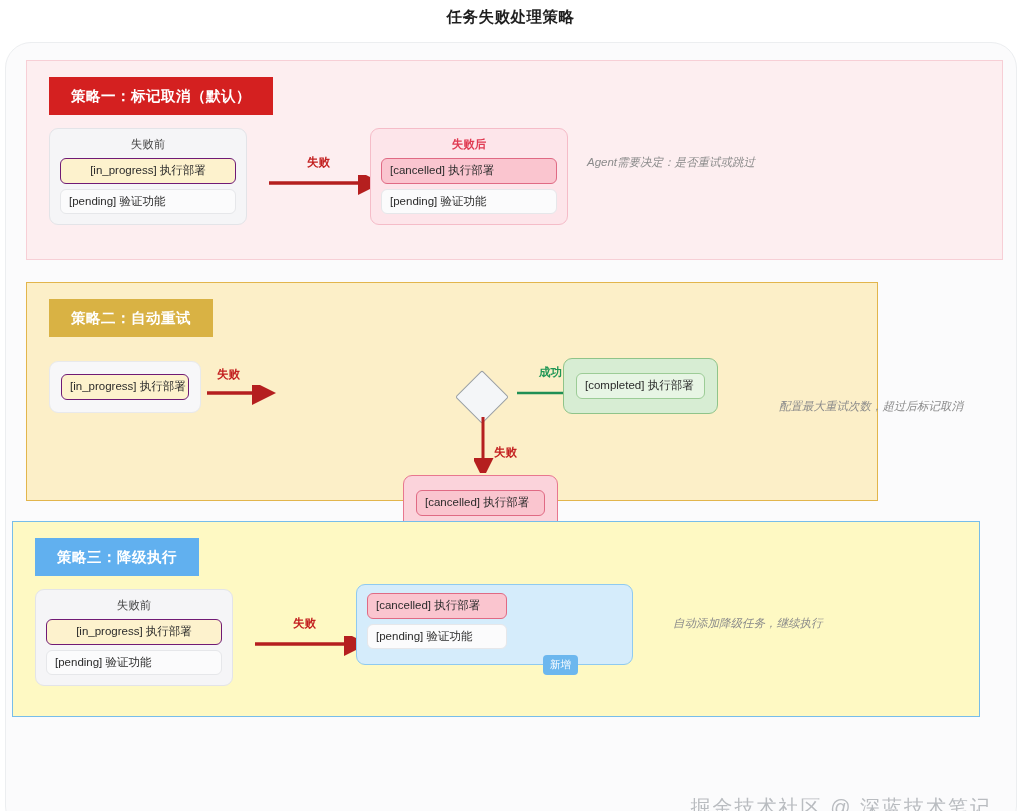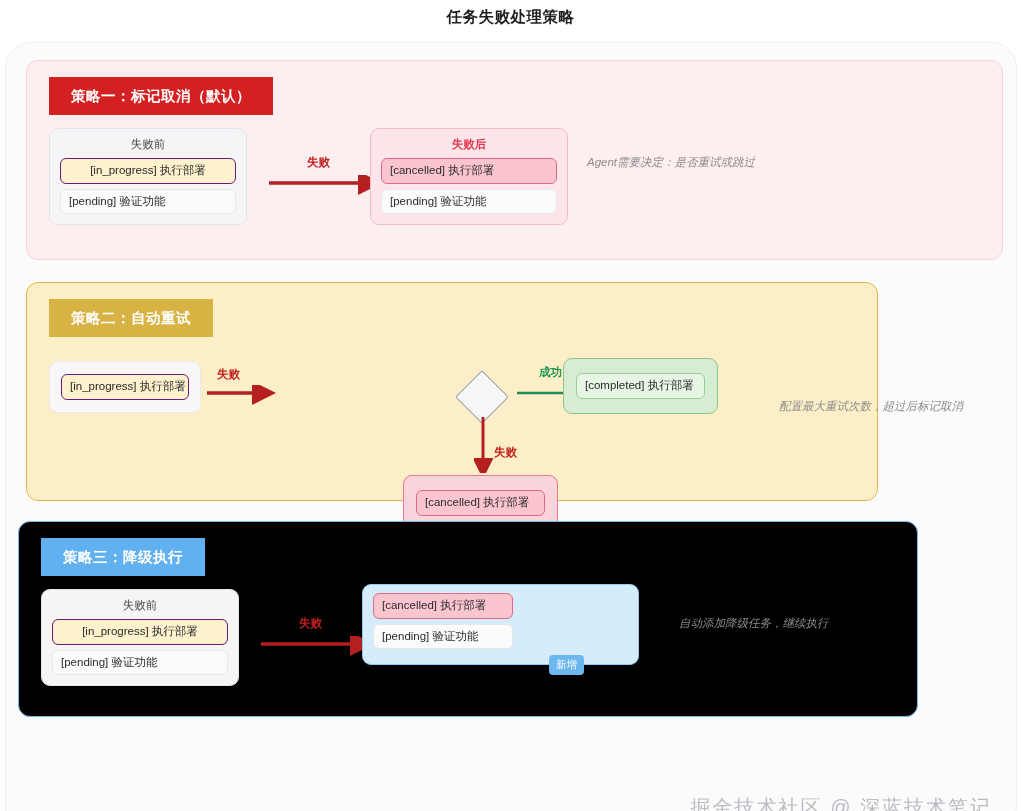--- a/index.html
+++ b/index.html
@@ -30,35 +30,35 @@
     width: 1012px;
     height: 790px;
     background: #fbfbfc;
     border: 1px solid #eceef0;
     border-radius: 26px;
   }
 
   
   .section {
     position: absolute;
-    border-radius: 12px;
+    border-radius: 0;
   }
   .section.red {
     left: 20px; top: 17px; width: 977px; height: 200px;
     background: #fdeef0;
     border: 1.5px solid #f7cfd6;
   }
   .section.yellow {
     left: 20px; top: 239px; width: 852px; height: 219px;
     background: #fcefc8;
     border: 1.5px solid #e2b54c;
   }
   .section.blue {
-    left: 12px; top: 478px; width: 900px; height: 196px;
-    background: #000000;
+    left: 6px; top: 478px; width: 968px; height: 196px;
+    background: #fef9c3;
     border: 1.5px solid #77bdea;
   }
 
   
   .sec-header {
     position: absolute;
     left: 22px;
     top: 16px;
     height: 38px;
     display: flex;

